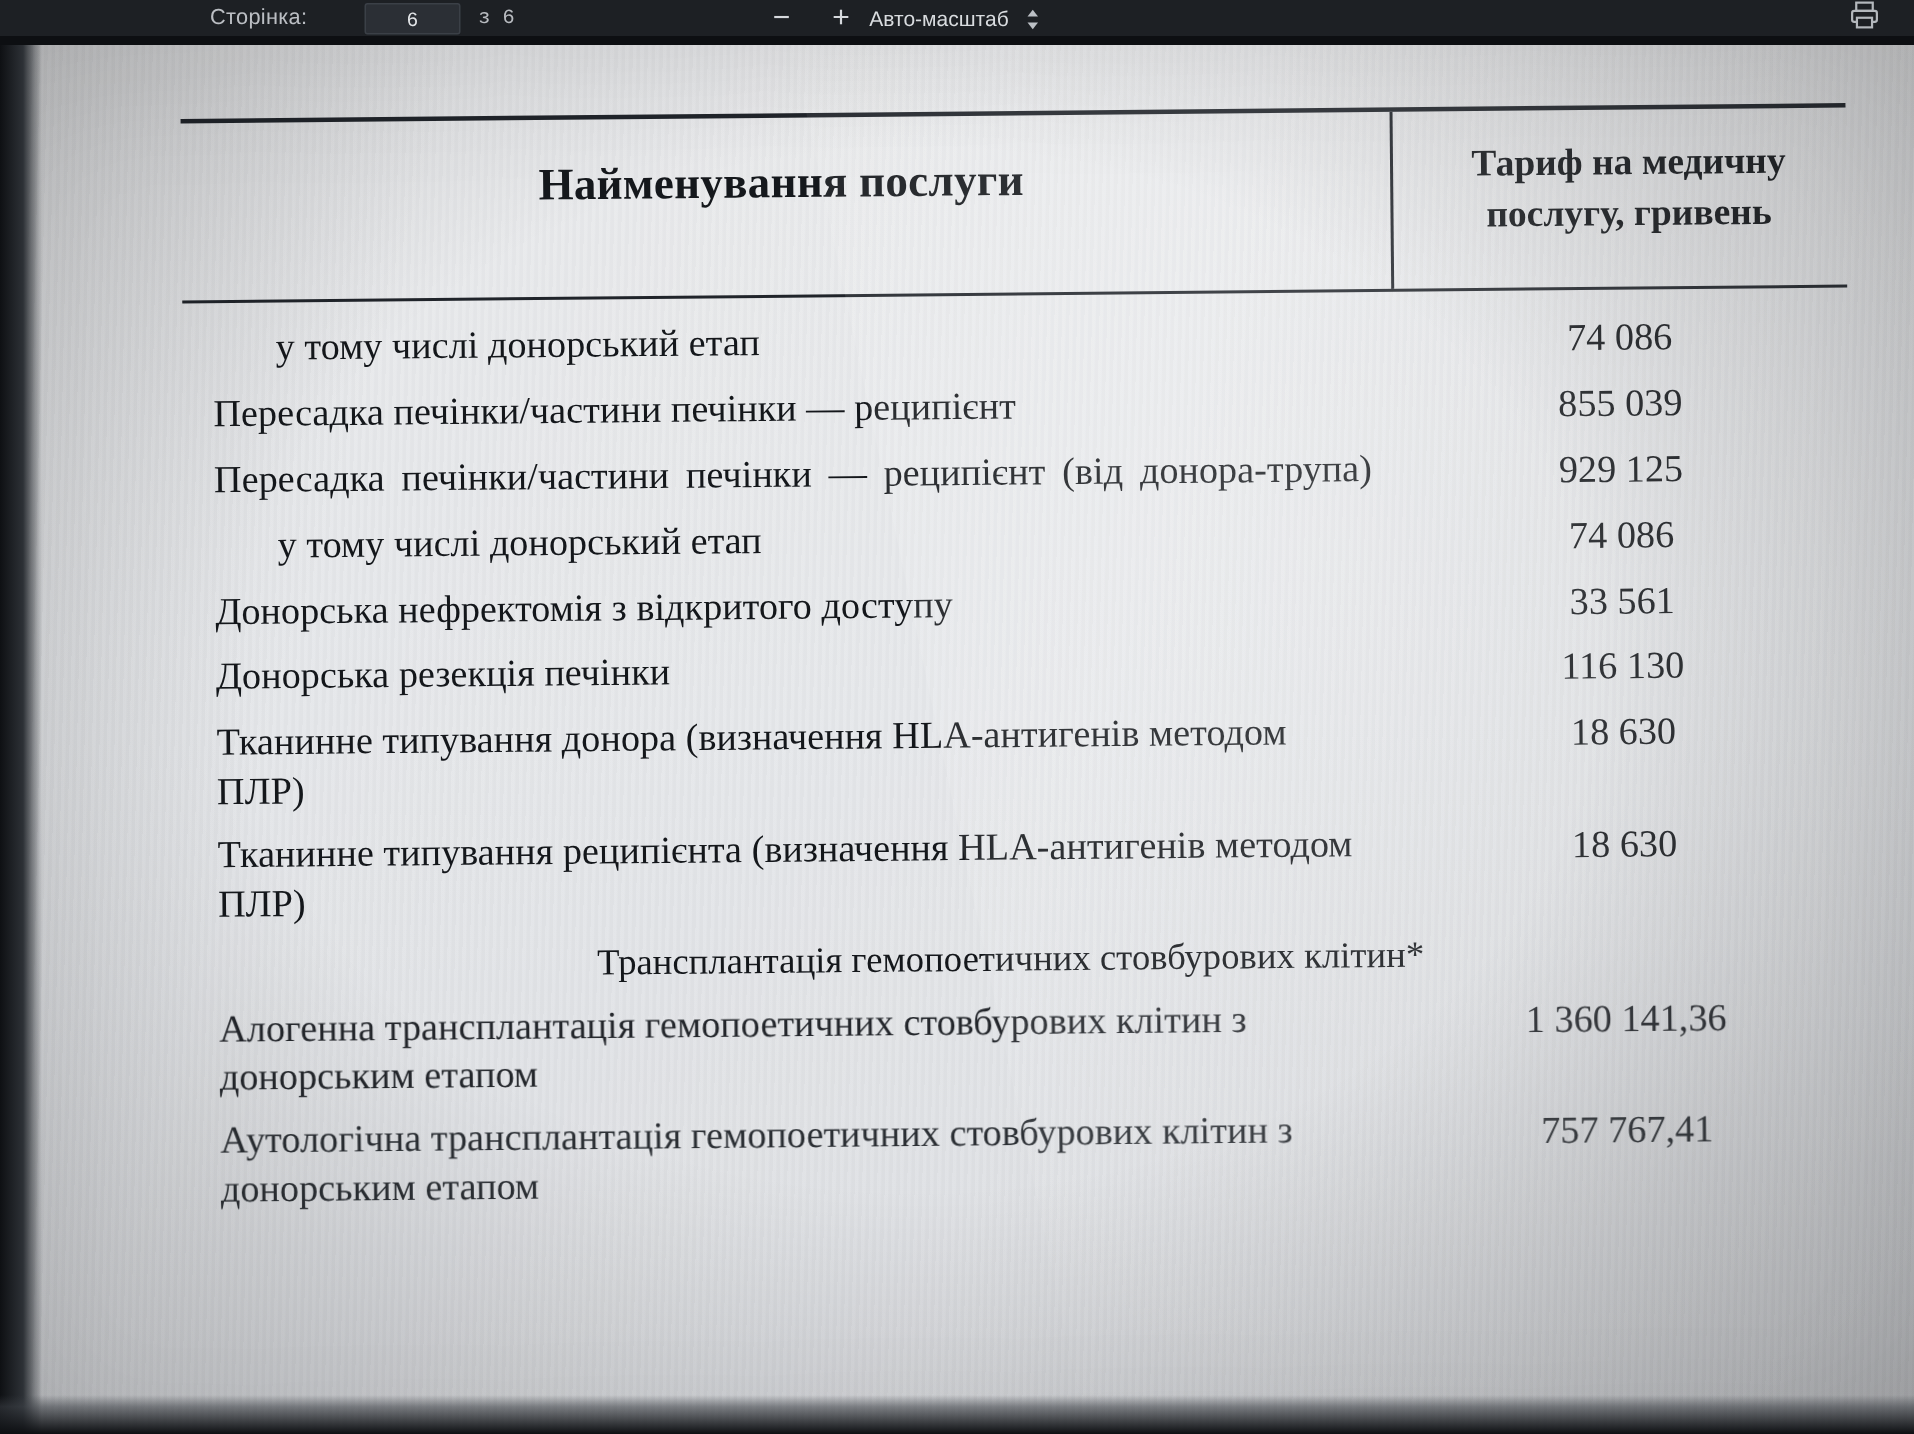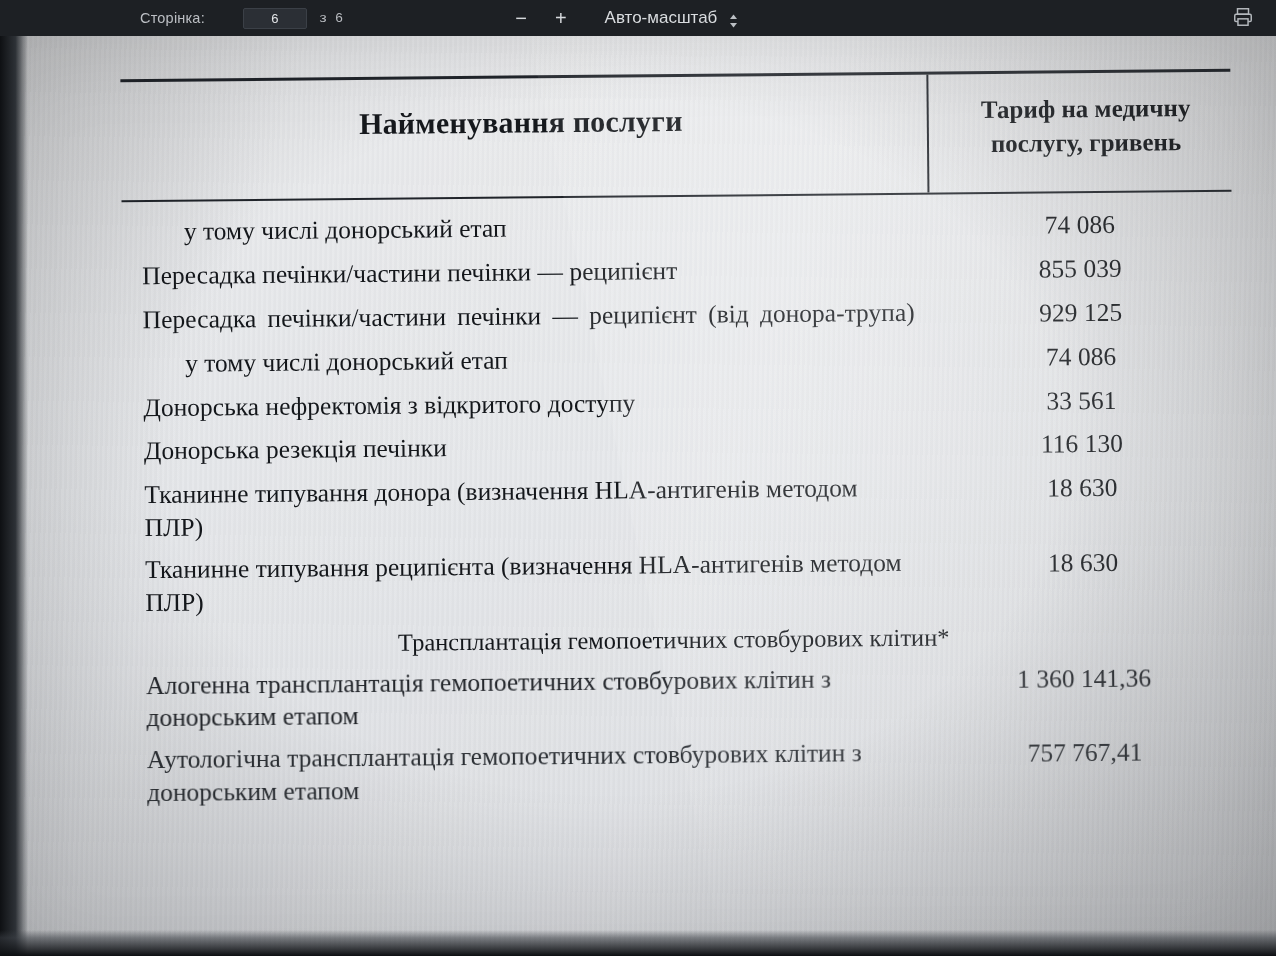--- a/index.html
+++ b/index.html
@@ -13,21 +13,21 @@
     overflow: hidden;
     font-family: "Liberation Serif", serif;
     position: relative;
   }
 
   
   #viewer-toolbar {
     position: absolute;
     left: 0; top: 0;
     width: 1276px;
-    height: 36px;
+    height: 24px;
     background: #1d2024;
     color: #c9ccd1;
     font-family: "Liberation Sans", sans-serif;
     font-size: 14.5px;
     display: flex;
     align-items: center;
     box-sizing: border-box;
     padding: 0 14px;
     overflow: hidden;
     z-index: 6;
@@ -66,25 +66,25 @@
     gap: 28px;
   }
   .zoom-btn {
     font-size: 20px;
     line-height: 1;
     color: #d6d9dd;
     cursor: pointer;
     user-select: none;
   }
   .zoom-select {
-    margin-left: 38px;
+    margin-left: 13px;
     display: flex;
     align-items: flex-end;
     gap: 12px;
-    font-size: 17px;
+    font-size: 14px;
     color: #d9dcdf;
     white-space: nowrap;
   }
   .updown {
     display: inline-flex;
     flex-direction: column;
     line-height: 6px;
     font-size: 9px;
     color: #b9bdc2;
   }

